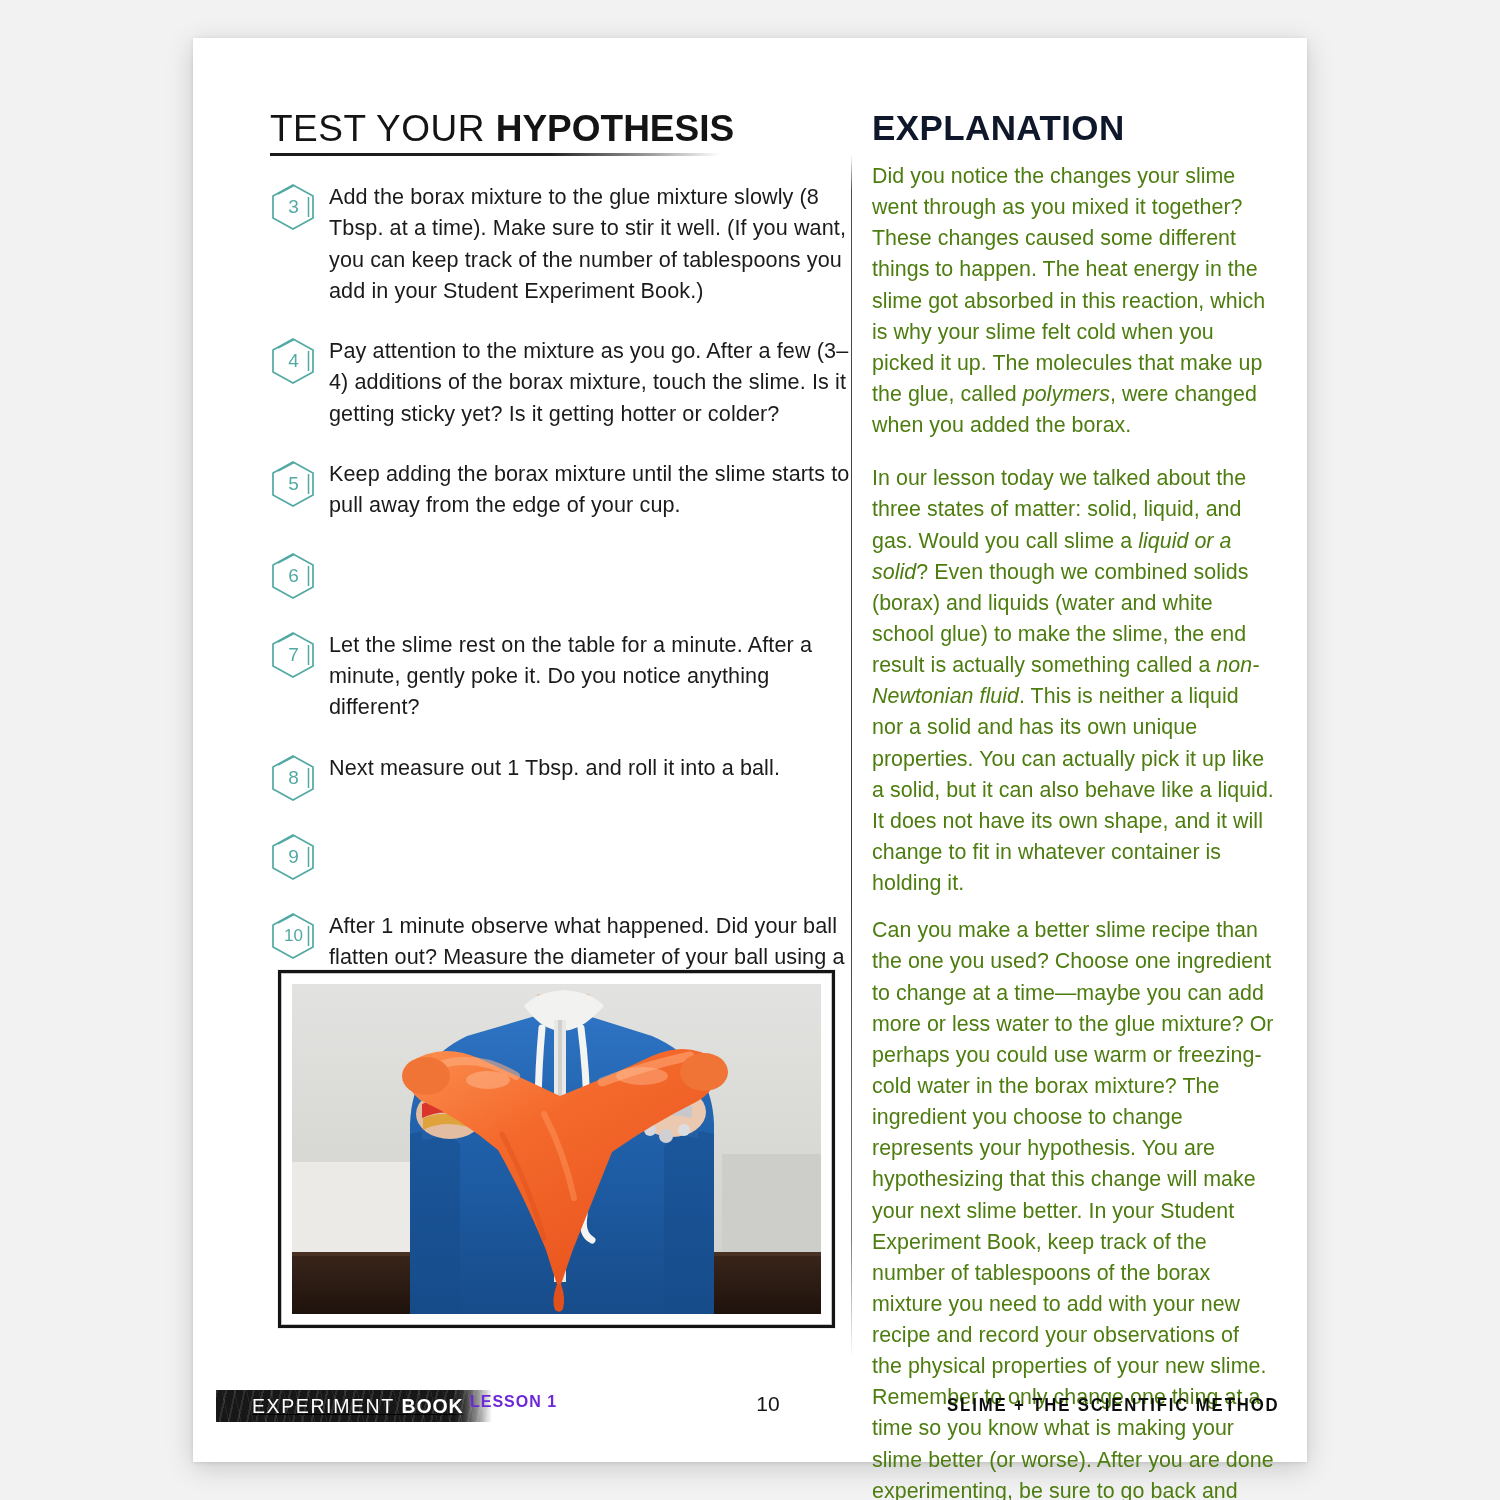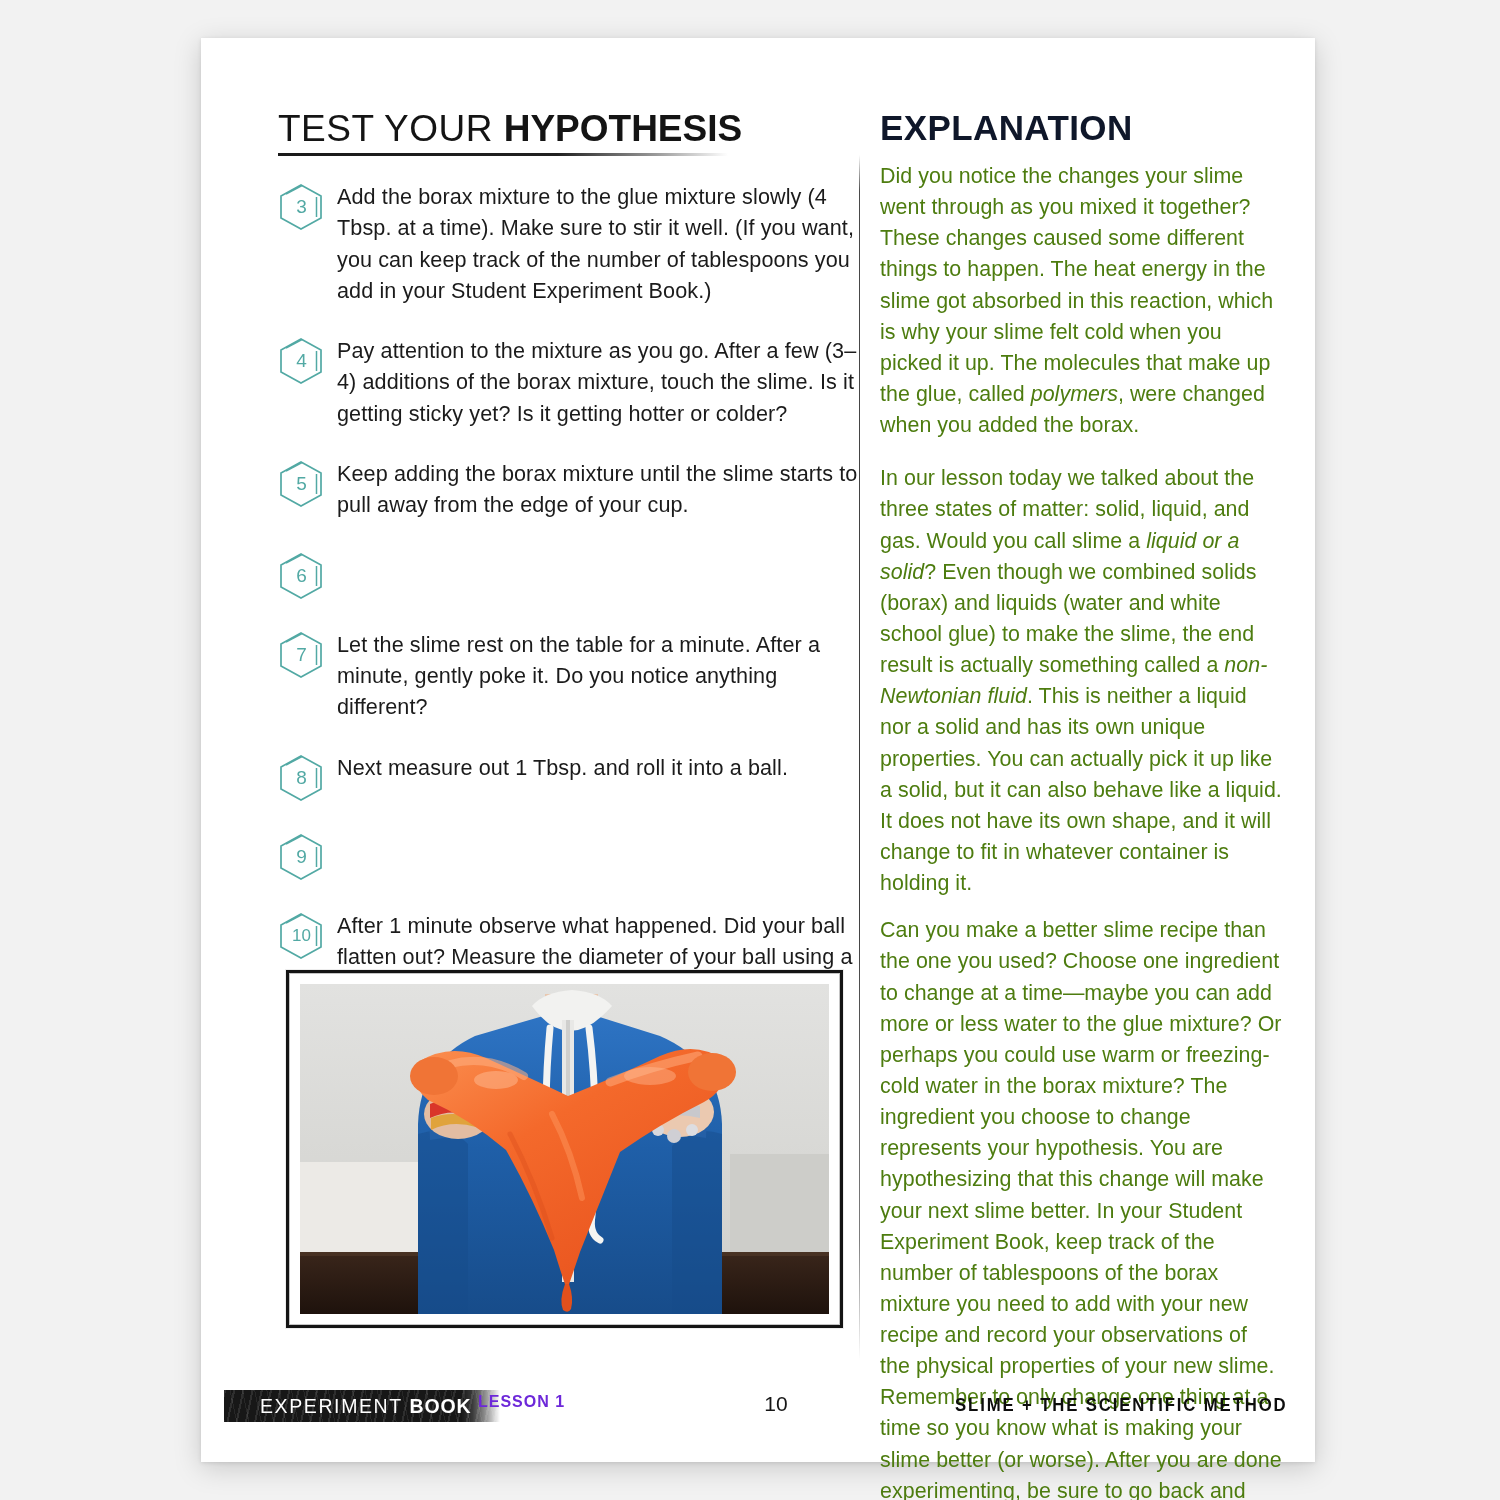--- a/index.html
+++ b/index.html
@@ -4,21 +4,21 @@
 <style>
   * { margin:0; padding:0; box-sizing:border-box; }
   html, body {
     width:1500px; height:1500px;
     background:#f2f2f2;
     font-family:"Liberation Sans", sans-serif;
     overflow:hidden;
   }
   #page {
     position:absolute;
-    left:201px; top:38px;
+    left:193px; top:38px;
     width:1114px; height:1424px;
     background:#ffffff;
     box-shadow:0 6px 26px rgba(0,0,0,0.17), 0 1px 4px rgba(0,0,0,0.10);
   }
 
   
   .col-left {
     position:absolute; left:77px; top:72px;
     width:580px; height:1290px;
   }
@@ -161,20 +161,21 @@
     height:32px;
     min-width:251px;
     background:#171717;
     display:flex; align-items:center;
     padding:0 28px 0 36px;
     
     -webkit-mask-image:
       linear-gradient(to right, #000 0 86%, rgba(0,0,0,0.85) 90%, rgba(0,0,0,0.45) 95%, rgba(0,0,0,0) 100%);
     mask-image:
       linear-gradient(to right, #000 0 86%, rgba(0,0,0,0.85) 90%, rgba(0,0,0,0.45) 95%, rgba(0,0,0,0) 100%);
+    text-decoration: underline;
   }
   .badge::after {
     content:"";
     position:absolute; inset:0;
     background:
       repeating-linear-gradient(102deg, rgba(255,255,255,0.10) 0 2px, rgba(255,255,255,0) 2px 9px),
       repeating-linear-gradient(78deg, rgba(255,255,255,0.07) 0 1px, rgba(255,255,255,0) 1px 12px);
     pointer-events:none;
   }
   .badge-text {
@@ -236,21 +237,21 @@
 
       <div class="step">
         <div class="hexwrap">
           <svg width="46" height="48" viewBox="0 0 46 48">
             <polygon points="23,2 43,13 43,35 23,46 3,35 3,13" fill="none" stroke="#52a9a4" stroke-width="1.7"></polygon>
             <line x1="8" y1="11" x2="24" y2="2.5" stroke="#52a9a4" stroke-width="1.5"></line>
             <line x1="38.5" y1="14" x2="38.5" y2="34" stroke="#52a9a4" stroke-width="1.5"></line>
           </svg>
           <div class="hexnum">3</div>
         </div>
-        <div class="step-text">Add the borax mixture to the glue mixture slowly (4 Tbsp. at a time). Make sure to stir it well. (If you want, you can keep track of the number of tablespoons you add in your Student Experiment Book.)</div>
+        <div class="step-text">Add the borax mixture to the glue mixture slowly (8 Tbsp. at a time). Make sure to stir it well. (If you want, you can keep track of the number of tablespoons you add in your Student Experiment Book.)</div>
       </div>
 
       <div class="step">
         <div class="hexwrap">
           <svg width="46" height="48" viewBox="0 0 46 48">
             <polygon points="23,2 43,13 43,35 23,46 3,35 3,13" fill="none" stroke="#52a9a4" stroke-width="1.7"></polygon>
             <line x1="8" y1="11" x2="24" y2="2.5" stroke="#52a9a4" stroke-width="1.5"></line>
             <line x1="38.5" y1="14" x2="38.5" y2="34" stroke="#52a9a4" stroke-width="1.5"></line>
           </svg>
           <div class="hexnum">4</div>

